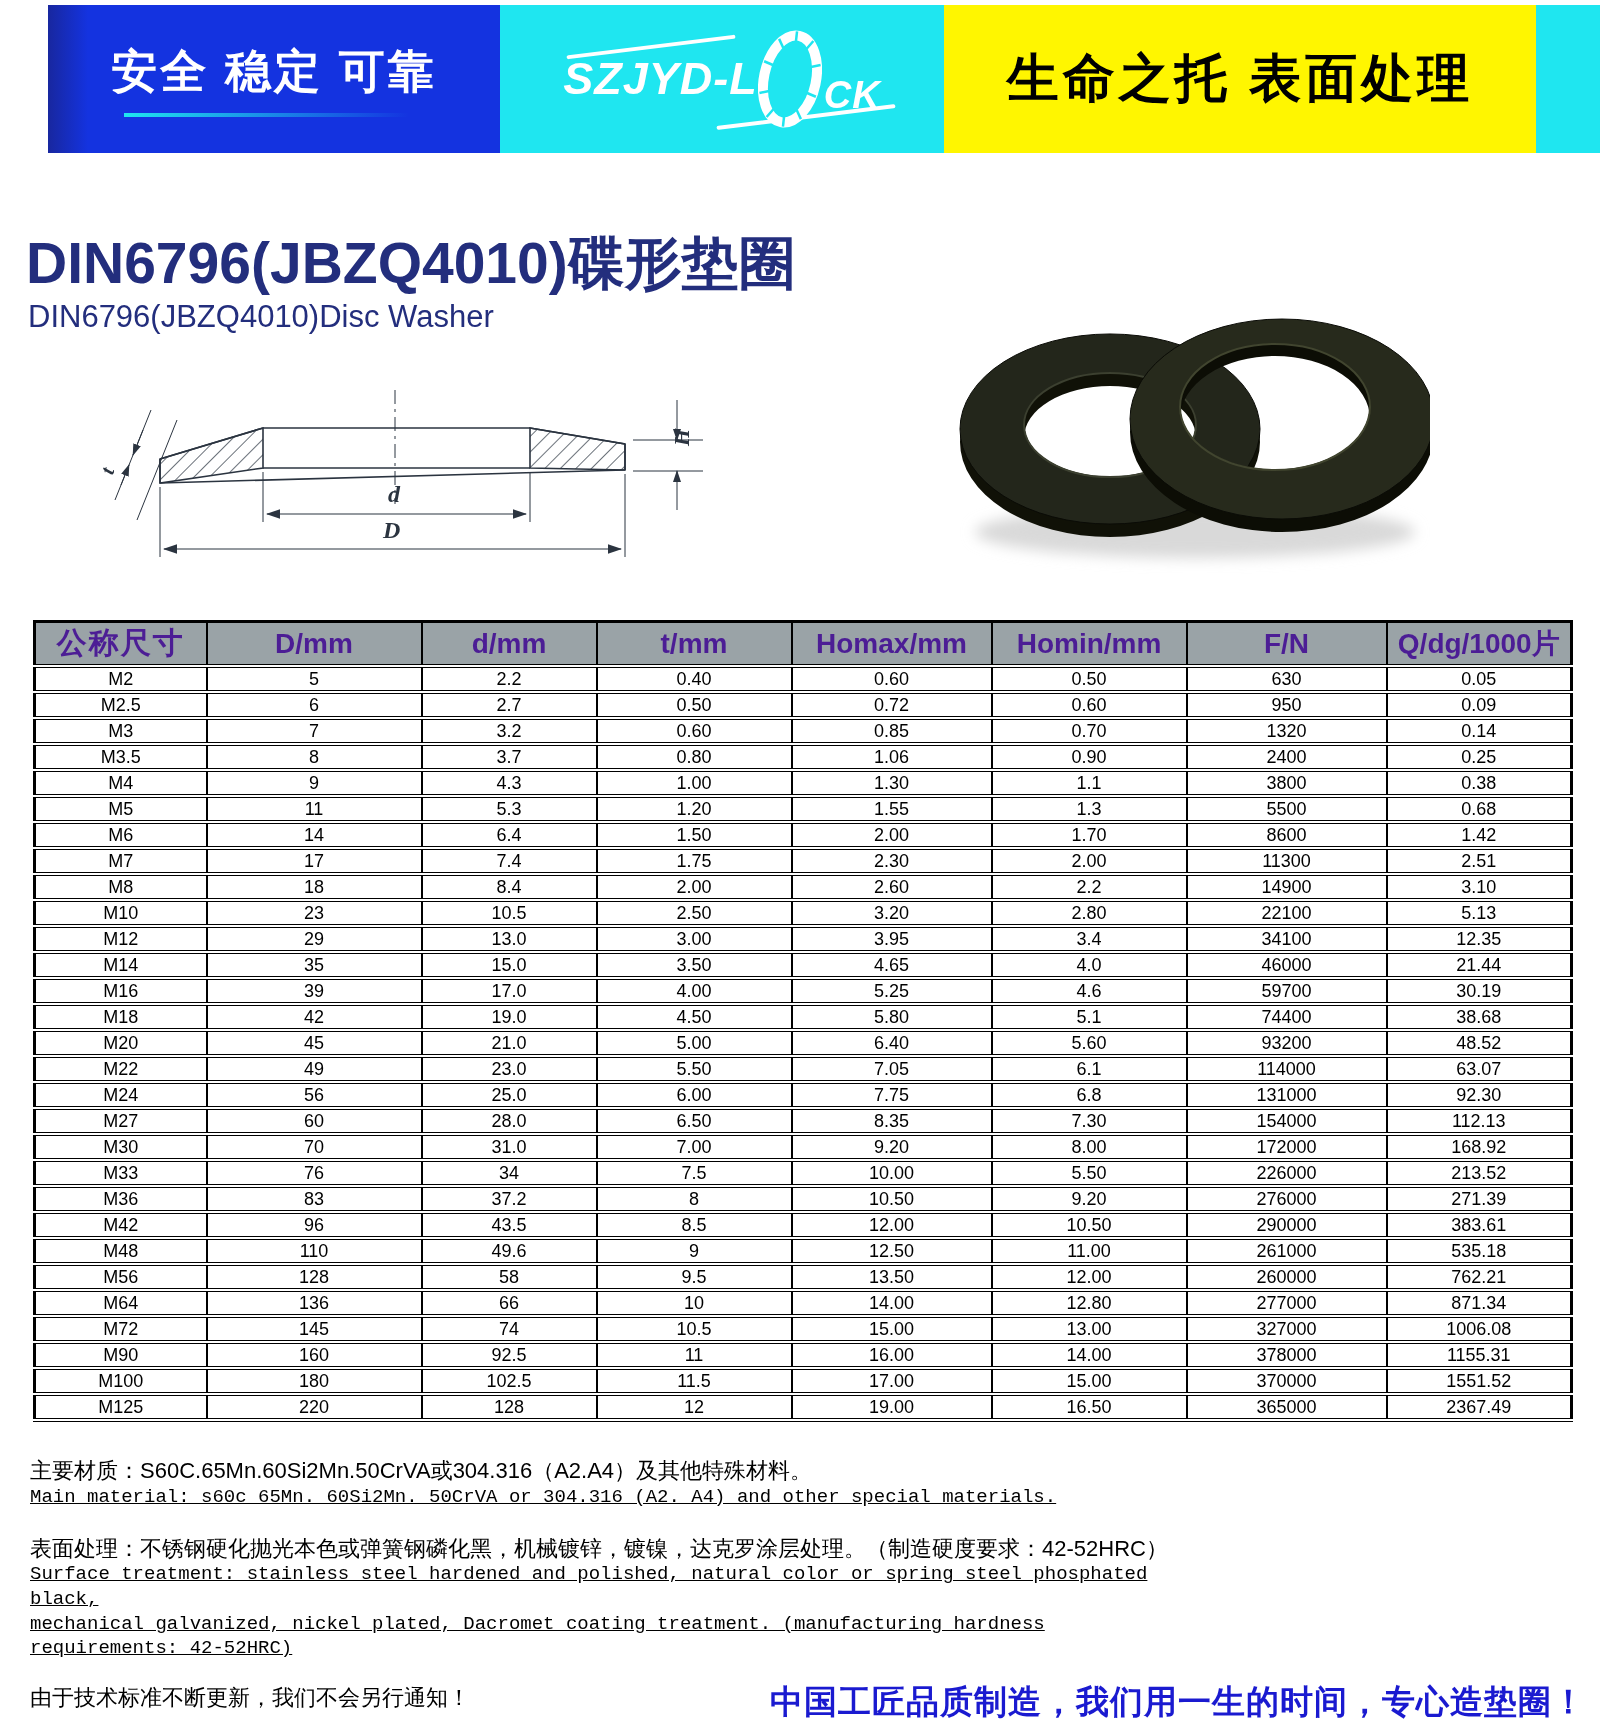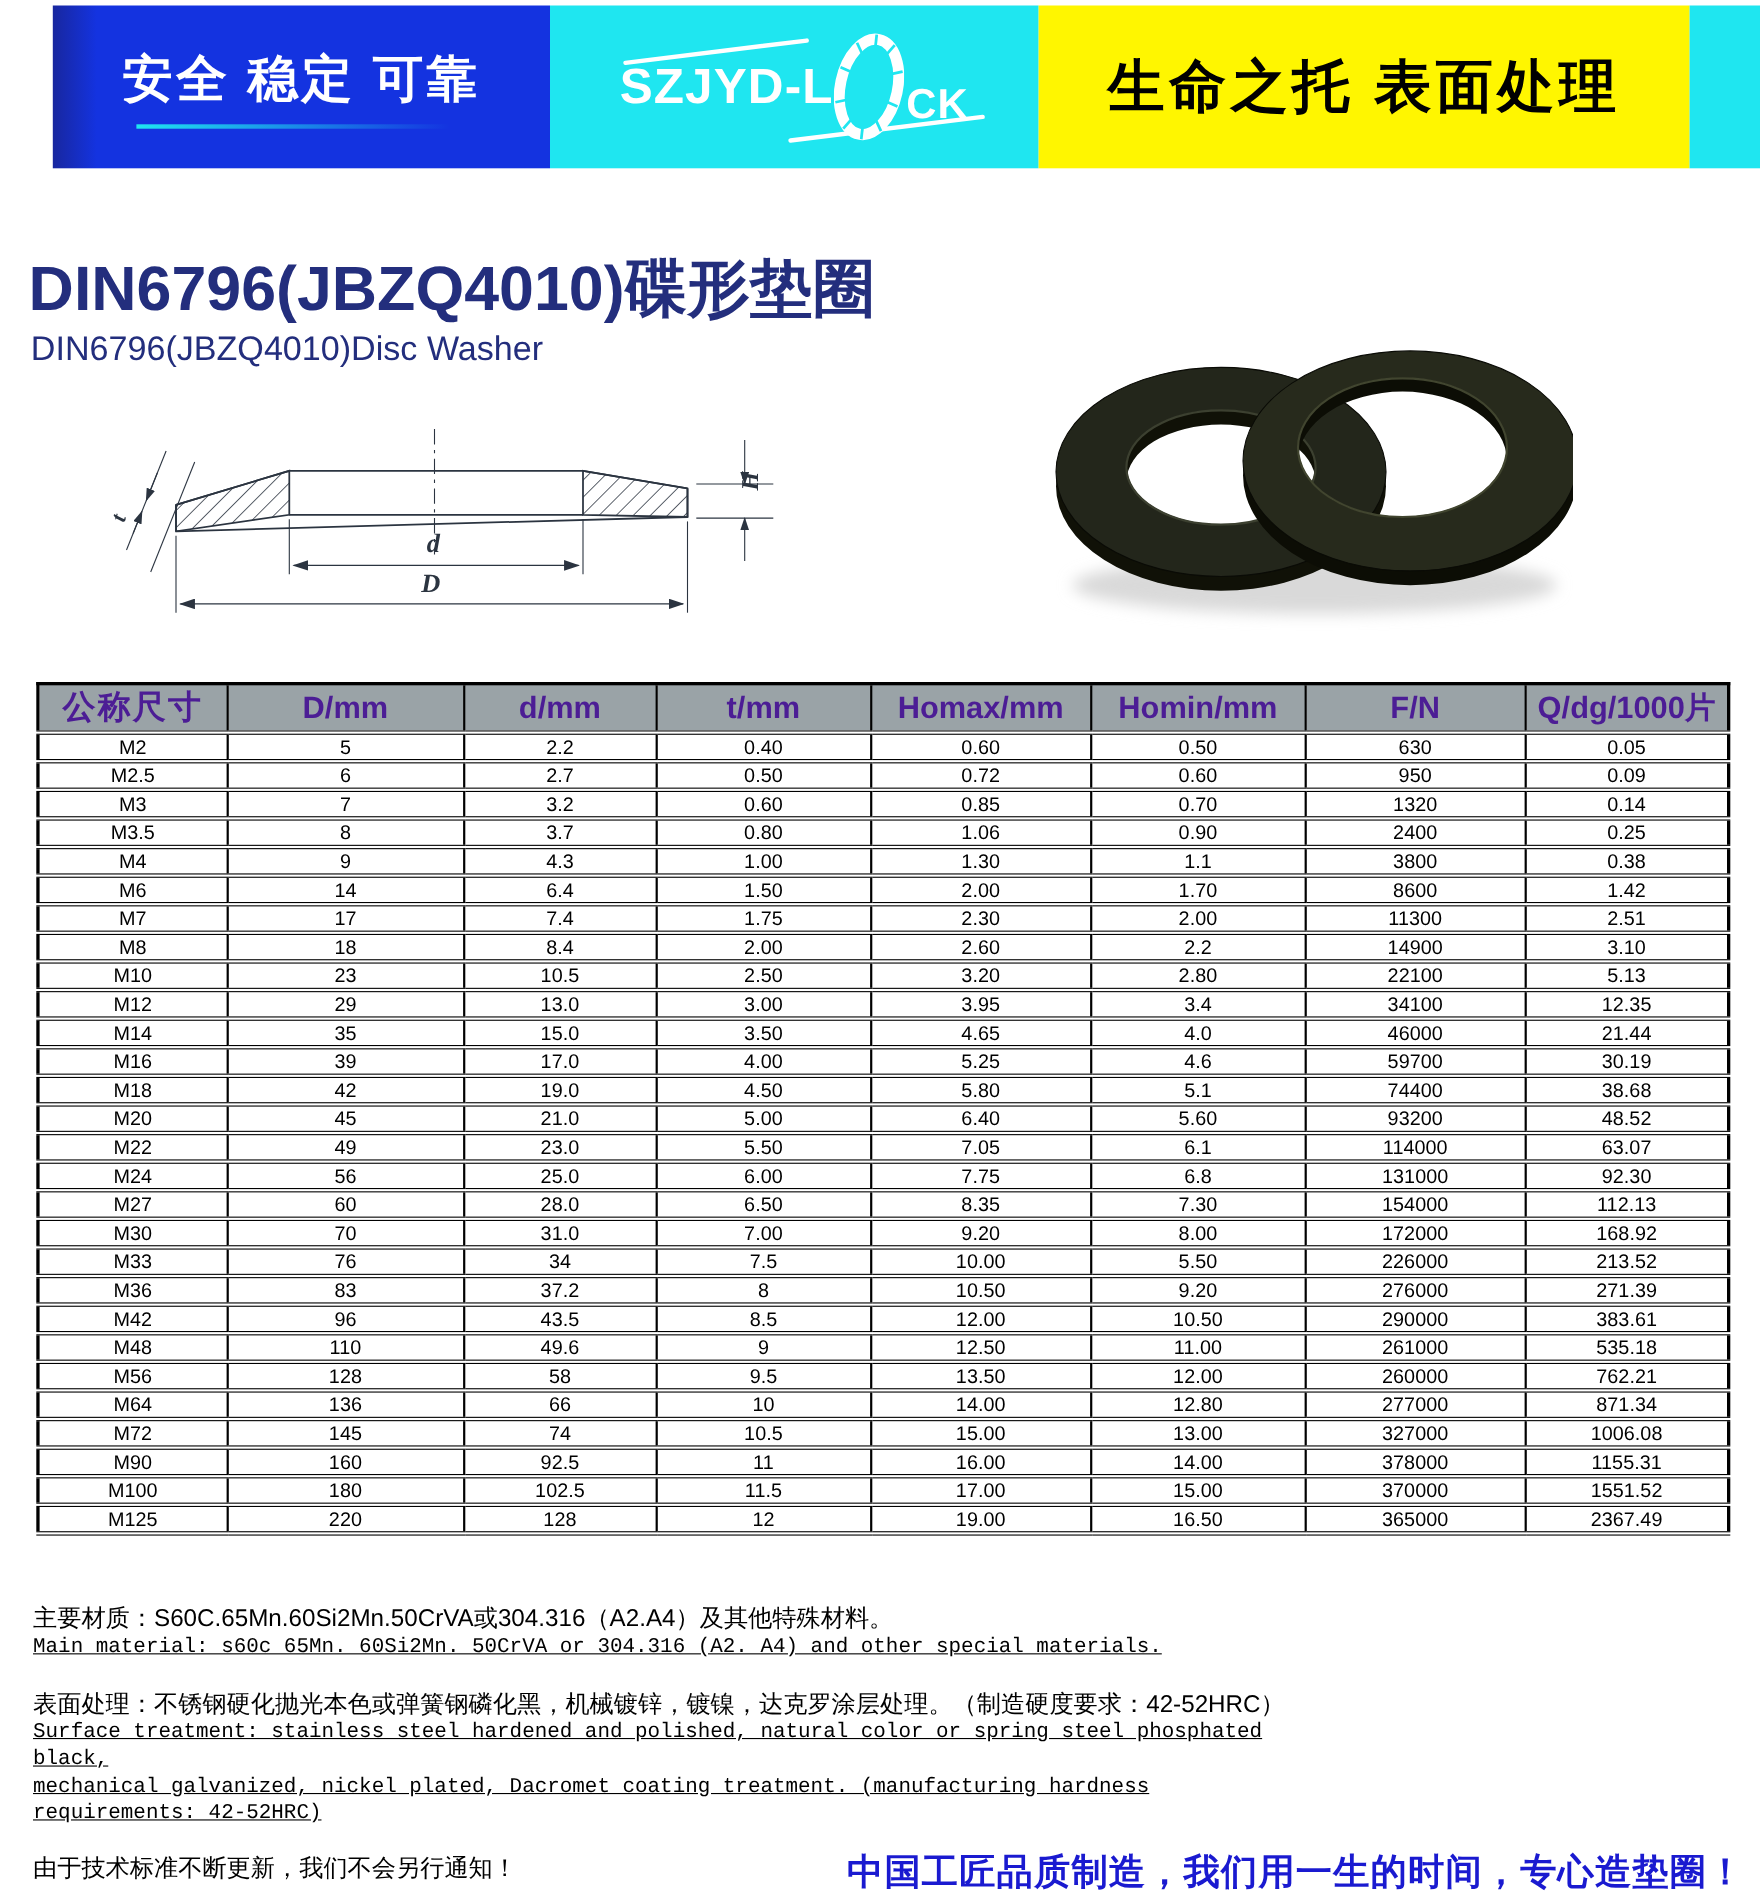--- a/index.html
+++ b/index.html
@@ -16,21 +16,21 @@
 
   
   .banner{position:absolute;left:4px;top:5px;width:1596px;height:148px;display:flex;padding-left:44px;}
   .b-blue{width:452px;height:100%;background:linear-gradient(90deg,#18279f 0,var(--banner-blue) 40px);
           color:#fff;display:flex;flex-direction:column;align-items:center;justify-content:center;}
   .b-blue .slogan{font-size:46px;font-weight:bold;letter-spacing:3px;white-space:nowrap;}
   .b-blue .underline{width:300px;height:4px;margin-top:10px;
           background:linear-gradient(90deg,var(--banner-cyan) 0%,rgba(31,230,240,0) 95%);}
   .b-cyan{width:444px;height:100%;background:var(--banner-cyan);position:relative;
           display:flex;align-items:center;justify-content:center;}
-  .logo-wrap{display:flex;align-items:center;color:#fff;font-weight:bold;position:relative;}
+  .logo-wrap{display:flex;align-items:center;color:#fff;font-style:italic;font-weight:bold;position:relative;}
   .logo-txt{font-size:45px;letter-spacing:1px;white-space:nowrap;}
   .logo-ck{font-size:38px;align-self:flex-end;margin-bottom:14px;margin-left:2px;}
   .speed1{position:absolute;left:66px;top:40px;width:170px;height:4px;background:#fff;
           transform:rotate(-7deg);border-radius:2px;}
   .speed2{position:absolute;right:48px;bottom:34px;width:180px;height:4px;background:#fff;
           transform:rotate(-7deg);border-radius:2px;}
   .b-yellow{width:592px;height:100%;background:var(--banner-yellow);color:#000;
           display:flex;align-items:center;justify-content:center;}
   .b-yellow .slogan{font-size:52px;font-weight:900;letter-spacing:4px;white-space:nowrap;}
   .b-cyan2{flex:1;height:100%;background:var(--banner-cyan);}
@@ -248,20 +248,30 @@
           <td>M4</td>
           <td>9</td>
           <td>4.3</td>
           <td>1.00</td>
           <td>1.30</td>
           <td>1.1</td>
           <td>3800</td>
           <td>0.38</td>
         </tr>
         <tr>
+          <td>M5</td>
+          <td>11</td>
+          <td>5.3</td>
+          <td>1.20</td>
+          <td>1.55</td>
+          <td>1.3</td>
+          <td>5500</td>
+          <td>0.68</td>
+        </tr>
+        <tr>
           <td>M6</td>
           <td>14</td>
           <td>6.4</td>
           <td>1.50</td>
           <td>2.00</td>
           <td>1.70</td>
           <td>8600</td>
           <td>1.42</td>
         </tr>
         <tr>

